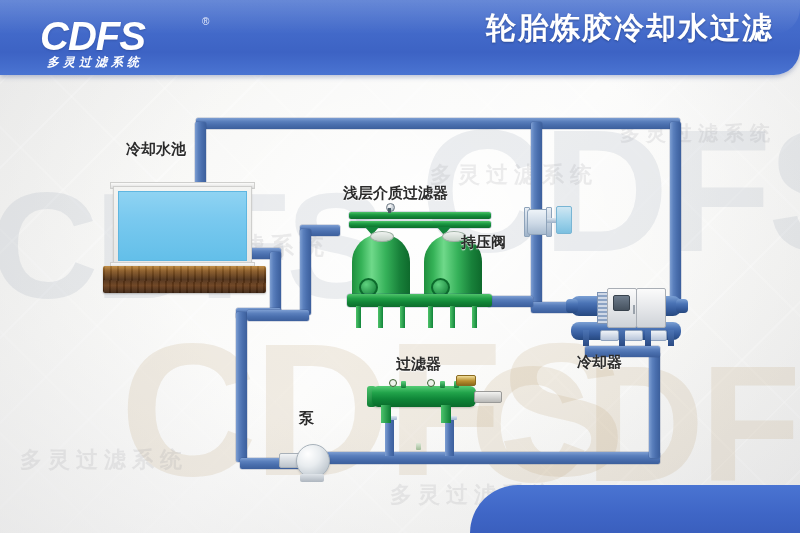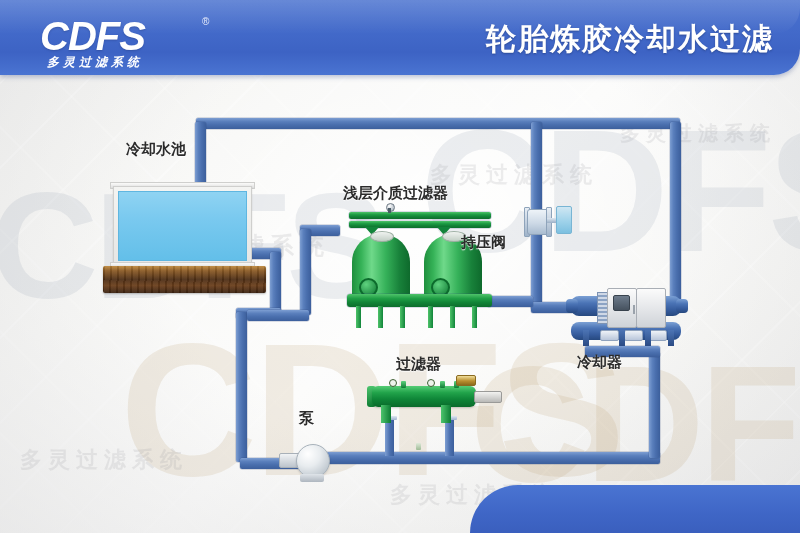--- a/index.html
+++ b/index.html
@@ -32,21 +32,21 @@
       color:rgba(150,150,155,.17);letter-spacing:6px;white-space:nowrap;user-select:none;font-weight:bold;}
 
   
   .header{position:absolute;left:0;top:0;width:800px;height:75px;
     background:linear-gradient(180deg,#4a72cf 0%,#4269c9 45%,#3d63c4 70%,#4a74d2 100%);
     border-bottom-right-radius:26px;border-bottom-left-radius:0;
     box-shadow:0 2px 5px rgba(60,80,140,.35);}
   .header-shine{position:absolute;left:0;top:0;width:800px;height:34px;
     background:linear-gradient(180deg,rgba(255,255,255,.16),rgba(255,255,255,0));
     border-bottom-right-radius:26px;}
-  .hdr-title{position:absolute;right:26px;top:19px;
+  .hdr-title{position:absolute;right:26px;top:8px;
     font-family:"DejaVu Sans","Liberation Sans",sans-serif;
     font-size:30px;font-weight:bold;color:#ffffff;letter-spacing:2px;
     text-shadow:0 1px 2px rgba(20,40,90,.45);}
 
   
   .logo{position:absolute;left:40px;top:14px;width:180px;height:52px;}
   .logo-main{position:absolute;left:0;top:0;font-size:40px;font-weight:bold;font-style:italic;
     color:#ffffff;letter-spacing:-1px;font-family:"Liberation Sans",sans-serif;
     text-shadow:0 1px 2px rgba(30,50,110,.35);}
   .logo-reg{position:absolute;left:162px;top:2px;font-size:10px;color:#eaeefb;}

